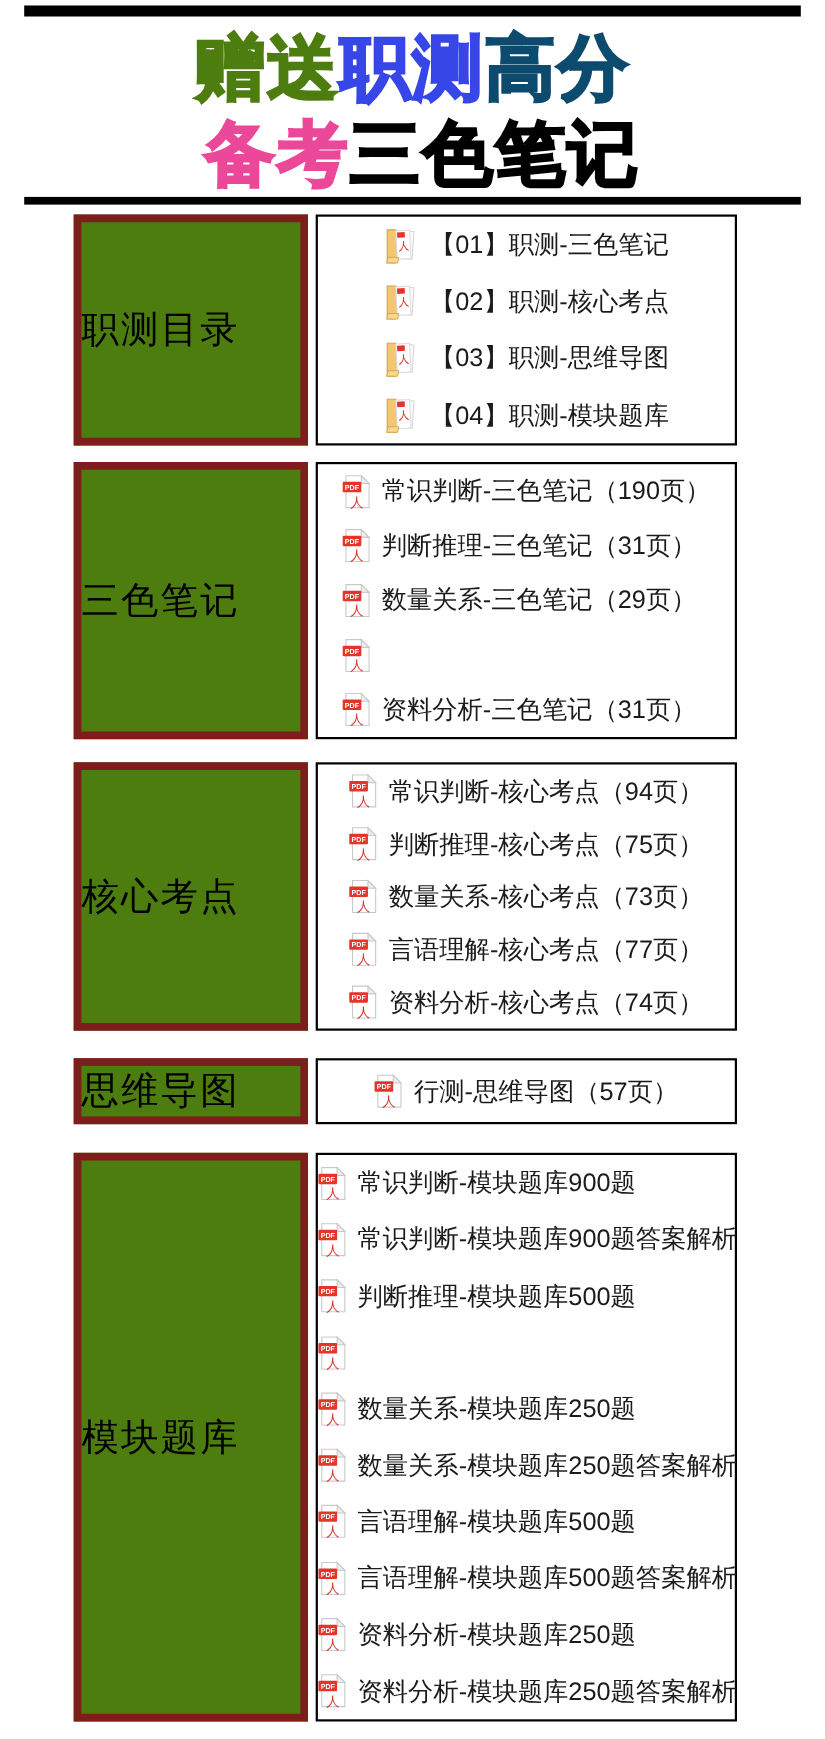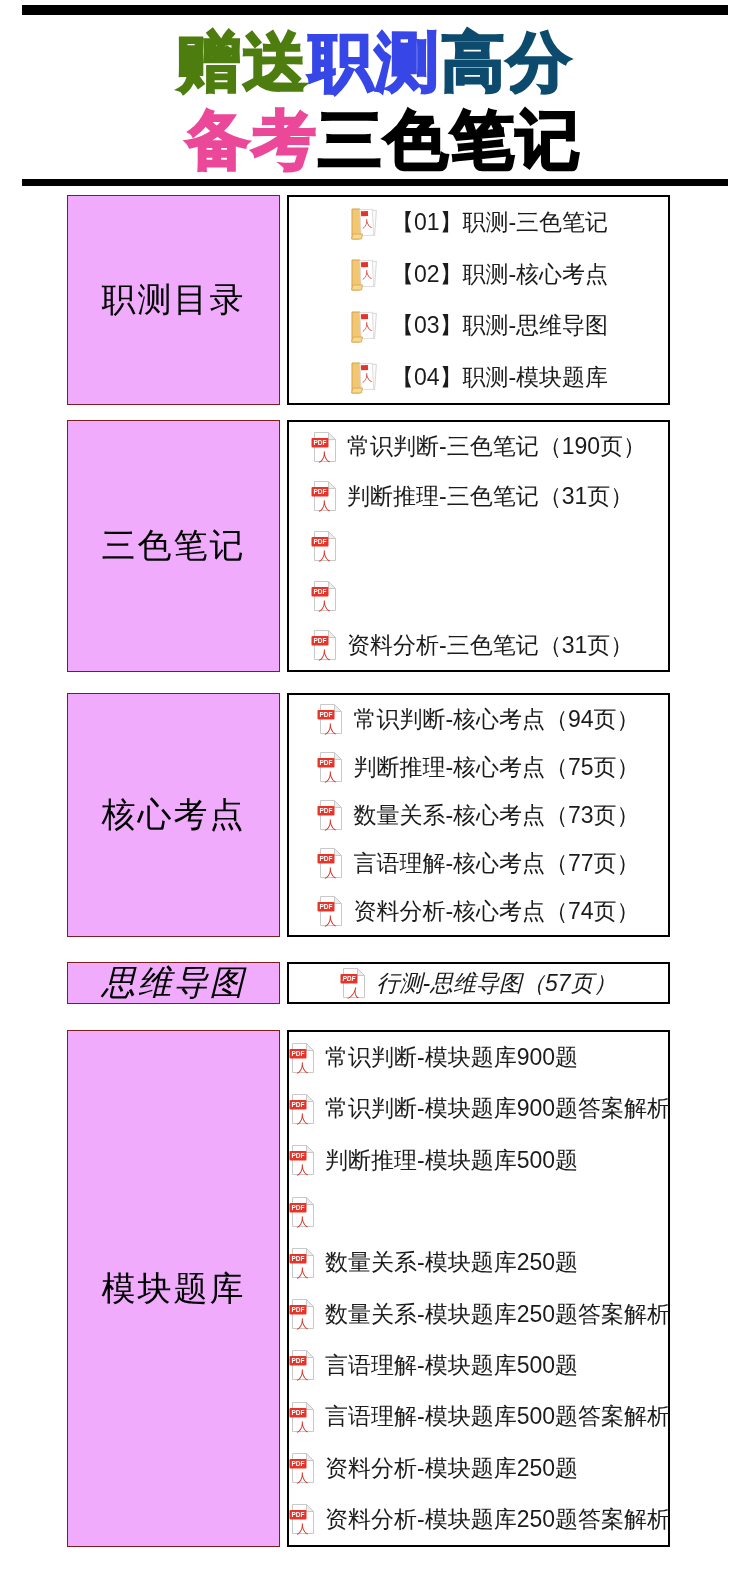--- a/index.html
+++ b/index.html
@@ -10,25 +10,25 @@
   }
   .top-bar{margin:5px 22px 0 22px;height:10px;background:#000;}
   .title{margin-top:8px;text-align:center;font-weight:900;letter-spacing:2px;}
   .title-line{font-size:64px;line-height:78px;white-space:nowrap;-webkit-text-stroke:2.5px;}
   .divider{margin:0 22px;height:7px;background:#000;}
   .content{padding-left:67px;}
   .section-row{display:flex;align-items:stretch;}
   .row-1{height:210px;margin-top:9px;}
   .row-2{height:252px;margin-top:15px;}
   .row-3{height:244px;margin-top:21px;}
-  .row-4{height:42px;margin-top:25px;font-style:italic;}
+  .row-4{height:60px;margin-top:25px;}
   .row-5{height:517px;margin-top:26px;}
   .label-box{
-    box-sizing:border-box;width:213px;border:1px solid #7f1d1d;background:#f0abfc;
-    display:flex;align-items:center;justify-content:center;flex:none;
+    box-sizing:border-box;width:213px;border:7px solid #7f1d1d;background:#4d7c0f;
+    display:flex;align-items:center;flex:none;
     margin-right:7px;
   }
   .label-box .label-text{
     font-family:"Liberation Serif",serif;font-size:34px;color:#000;
     letter-spacing:2px;white-space:nowrap;
   }
   .list-box{
     box-sizing:border-box;width:383px;border:2px solid #000;background:#fff;flex:none;
   }
   .file-list{
@@ -167,20 +167,21 @@
           <li class="file-item">
             <span class="file-icon">
               <svg width="26" height="32" viewBox="0 0 26 32">
                 <path d="M3.5 1.5 h14 l7 7 v22 h-21 z" fill="#ffffff" stroke="#c9c9c9" stroke-width="1"></path>
                 <path d="M17.5 1.5 l7 7 h-7 z" fill="#efedeb" stroke="#c9c9c9" stroke-width="1"></path>
                 <rect x="0.5" y="7" width="17" height="9.5" rx="1" fill="#e5352b"></rect>
                 <text x="9" y="14.2" font-size="6.5" font-weight="bold" fill="#ffffff" text-anchor="middle" font-family="Liberation Sans,sans-serif">PDF</text>
                 <text x="13.5" y="29.5" font-size="12" fill="#d6372c" text-anchor="middle" font-family="Liberation Serif,serif">人</text>
               </svg>
             </span>
+            <span class="file-name">数量关系-三色笔记（29页）</span>
           </li>
           <li class="file-item">
             <span class="file-icon">
               <svg width="26" height="32" viewBox="0 0 26 32">
                 <path d="M3.5 1.5 h14 l7 7 v22 h-21 z" fill="#ffffff" stroke="#c9c9c9" stroke-width="1"></path>
                 <path d="M17.5 1.5 l7 7 h-7 z" fill="#efedeb" stroke="#c9c9c9" stroke-width="1"></path>
                 <rect x="0.5" y="7" width="17" height="9.5" rx="1" fill="#e5352b"></rect>
                 <text x="9" y="14.2" font-size="6.5" font-weight="bold" fill="#ffffff" text-anchor="middle" font-family="Liberation Sans,sans-serif">PDF</text>
                 <text x="13.5" y="29.5" font-size="12" fill="#d6372c" text-anchor="middle" font-family="Liberation Serif,serif">人</text>
               </svg>

